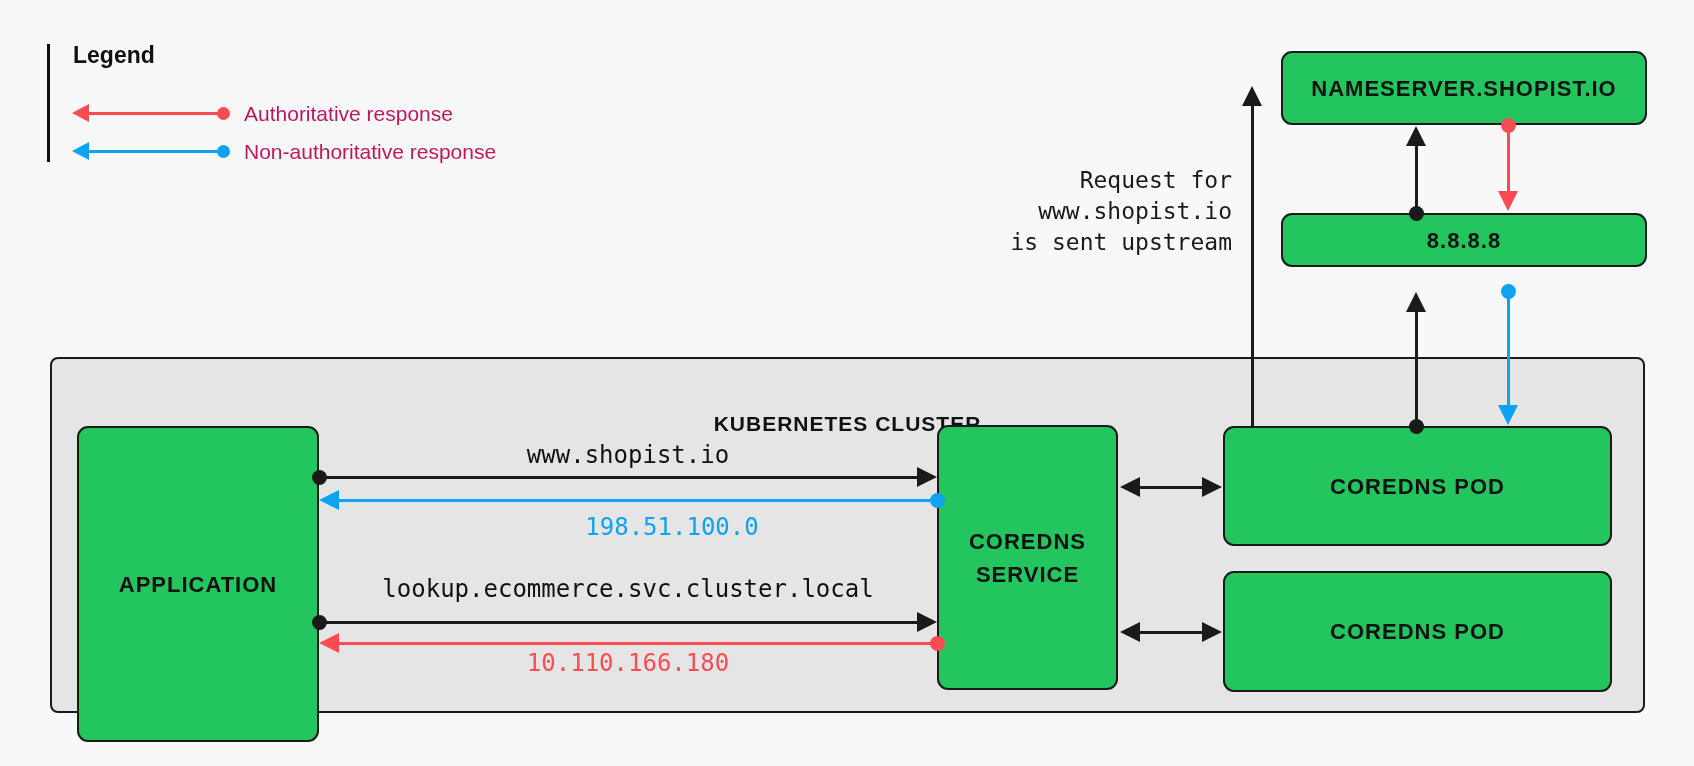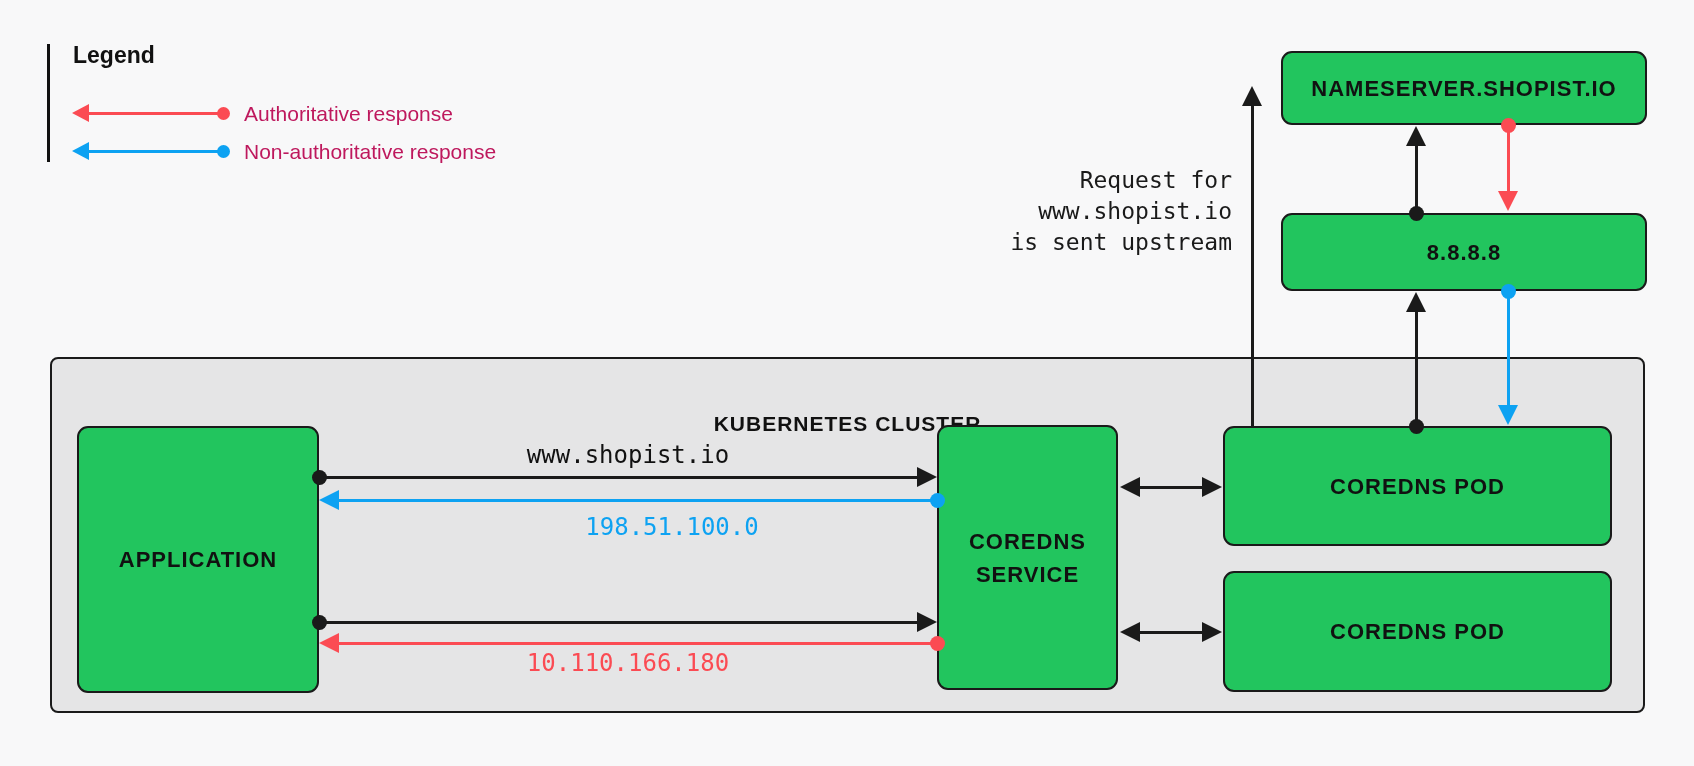--- a/index.html
+++ b/index.html
@@ -94,35 +94,35 @@
     <div class="hline blue lg-line" style="left:86px; top:150px; width:138px;"></div>
     <div class="ah lg-ah" style="left:72px; top:142px; border-right-color:#0da2f2;"></div>
     <div class="dot blue lg-dot" style="left:217px; top:145px;"></div>
     <div class="legend-label" style="left:244px; top:140px;">Non-authoritative response</div>
   </div>
 
   <div class="box" style="left:1281px; top:51px; width:366px; height:74px;">
     <span class="box-title">NAMESERVER.SHOPIST.IO</span>
   </div>
 
-  <div class="box" style="left:1281px; top:213px; width:366px; height:78px;">
+  <div class="box" style="left:1281px; top:213px; width:366px; height:54px;">
     <span class="box-title">8.8.8.8</span>
   </div>
 
   <div class="upstream-note">
     <div>Request for</div>
     <div>www.shopist.io</div>
     <div>is sent upstream</div>
   </div>
 
   <div class="cluster">
     <div class="cluster-title">KUBERNETES CLUSTER</div>
   </div>
 
-  <div class="box" style="left:77px; top:426px; width:242px; height:267px;">
+  <div class="box" style="left:77px; top:426px; width:242px; height:316px;">
     <div class="box-title">
       <div>APPLICATION</div>
     </div>
   </div>
 
   <div class="box" style="left:937px; top:425px; width:181px; height:265px;">
     <div class="box-title">
       <div>COREDNS</div>
       <div>SERVICE</div>
     </div>
@@ -148,20 +148,21 @@
     <div class="hline blue" style="left:337px; top:498.5px; width:600px;"></div>
     <div class="ah ah-left blue" style="left:319px; top:489.5px;"></div>
   </div>
   <div class="msg-label mono t-blue" style="top:513px;margin-left:44px;">198.51.100.0</div>
 
   <div>
     <div class="dot" style="left:311.5px; top:614.5px;"></div>
     <div class="hline" style="left:319px; top:620.5px; width:600px;"></div>
     <div class="ah ah-right" style="left:917px; top:611.5px;"></div>
   </div>
+  <div class="msg-label mono" style="top:575px;">lookup.ecommerce.svc.cluster.local</div>
 
   <div>
     <div class="dot red" style="left:929.5px; top:635.5px;"></div>
     <div class="hline red" style="left:337px; top:641.5px; width:600px;"></div>
     <div class="ah ah-left red" style="left:319px; top:632.5px;"></div>
   </div>
   <div class="msg-label mono t-red" style="top:649px;">10.110.166.180</div>
 
   <div>
     <div class="ah ah-left" style="left:1120px; top:476.5px;"></div>

